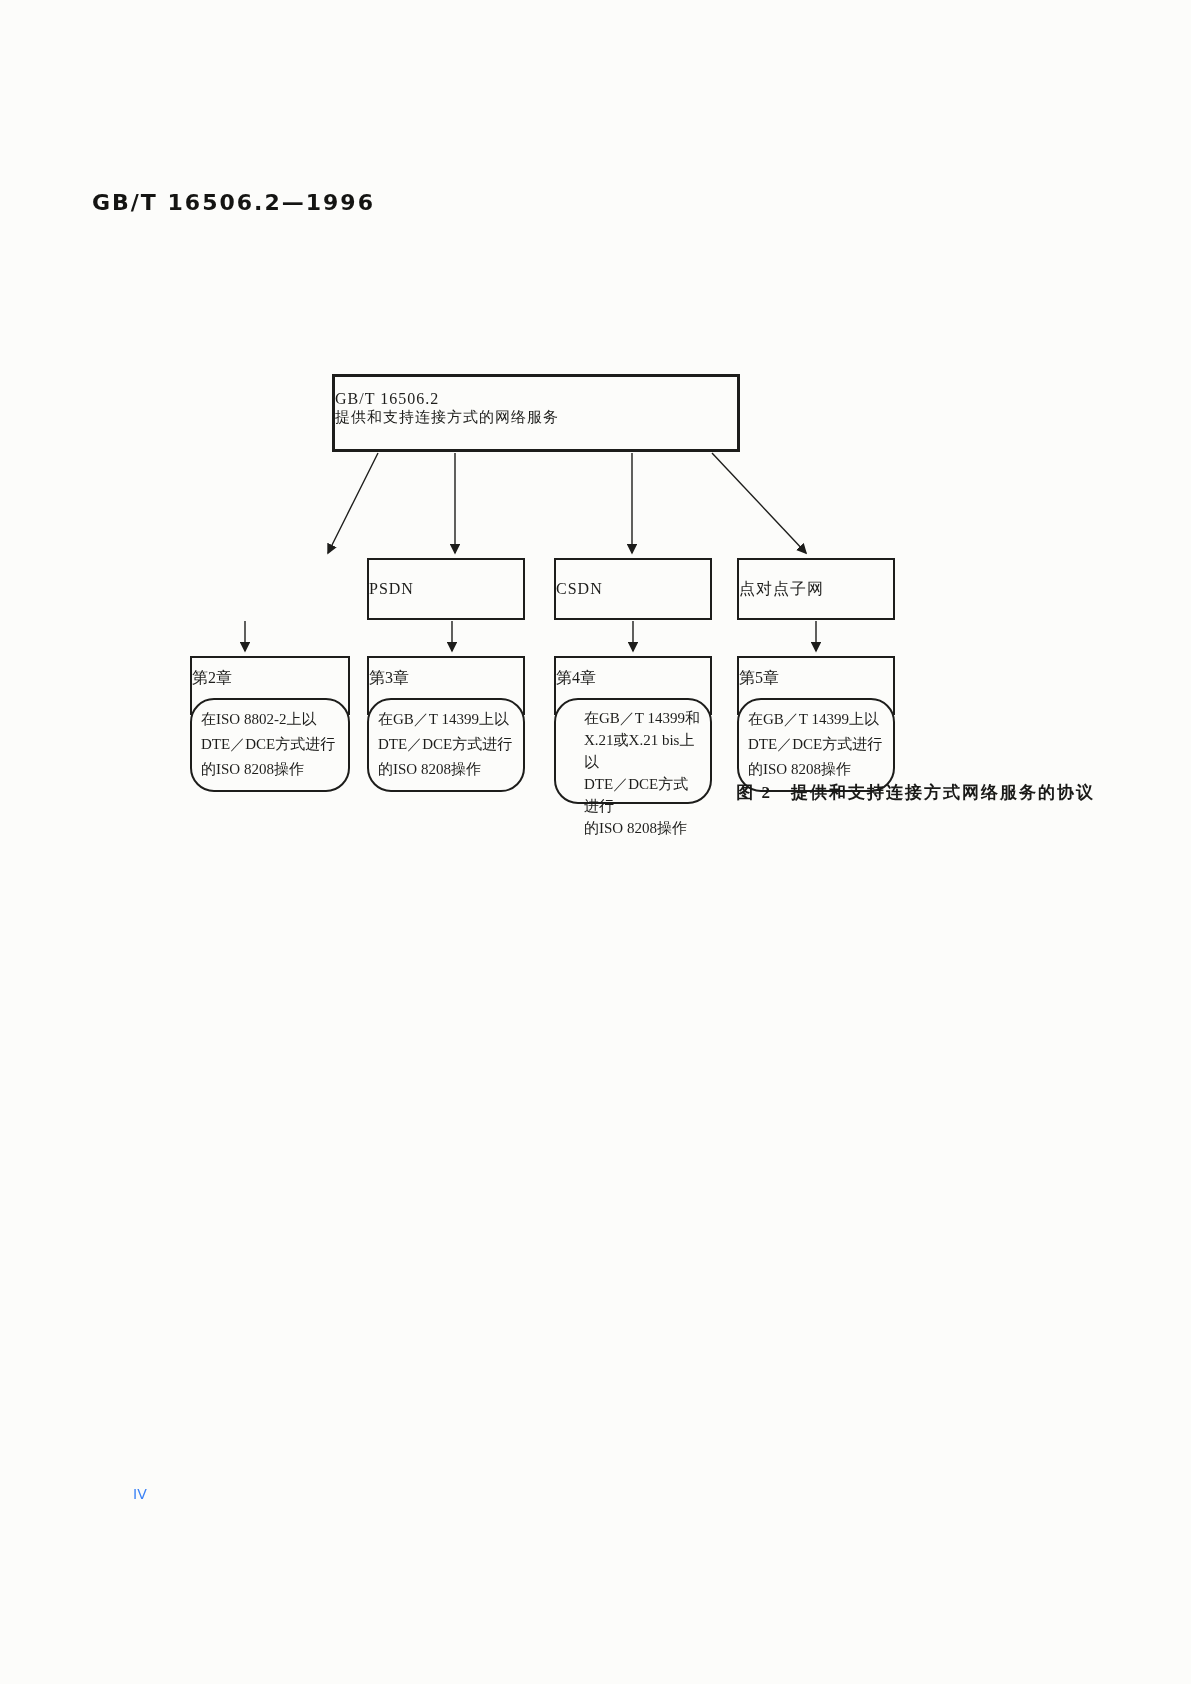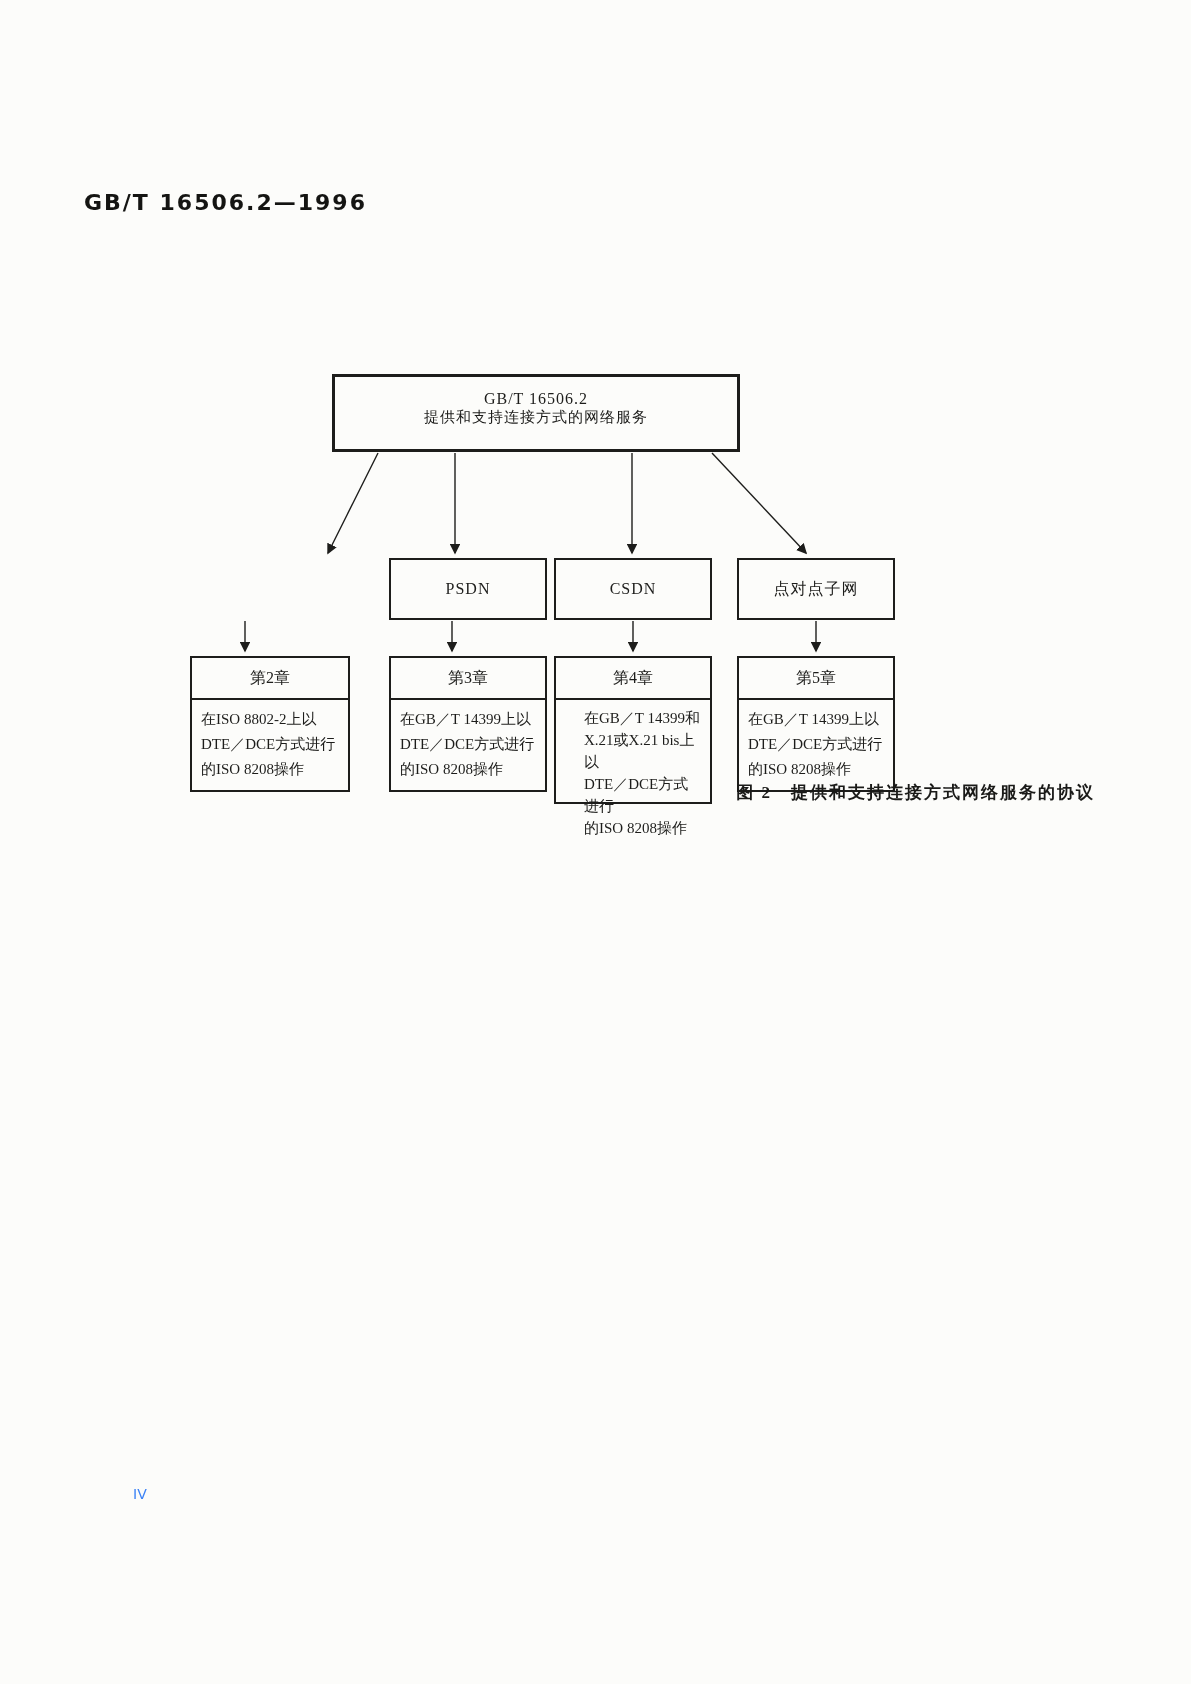--- a/index.html
+++ b/index.html
@@ -12,42 +12,42 @@
     width: 1191px;
     height: 1684px;
     margin: 0 auto;
     background: #fcfcfa;
     color: #1d1d1b;
     font-family: "Liberation Serif", "DejaVu Sans", serif;
     overflow: hidden;
   }
   .std-header {
     position: absolute;
-    left: 84px;
+    left: 92px;
     top: 190px;
     font-family: "DejaVu Sans", sans-serif;
     font-weight: bold;
     font-size: 22px;
     letter-spacing: 2px;
     color: #141412;
   }
   svg.connectors {
     position: absolute;
     left: 0;
     top: 0;
     width: 1191px;
     height: 1684px;
     pointer-events: none;
   }
   .box {
     position: absolute;
     box-sizing: border-box;
     border: 2px solid #1d1d1b;
     background: #fcfcfa;
-    text-align: center;
+    text-align: left;
   }
   .root-box {
     left: 332px;
     top: 374px;
     width: 408px;
     height: 78px;
     border-width: 3px;
   }
   .root-box .root-title {
     margin-top: 13px;
@@ -57,21 +57,21 @@
   .root-box .root-subtitle {
     font-size: 15px;
     letter-spacing: 1px;
   }
   .column {
     position: absolute;
     top: 558px;
     height: 260px;
   }
   .col-0 { left: 190px; width: 160px; }
-  .col-1 { left: 389px; width: 158px; }
+  .col-1 { left: 367px; width: 158px; }
   .col-2 { left: 554px; width: 158px; }
   .col-3 { left: 737px; width: 158px; }
   .network-box {
     left: 0;
     top: 0;
     width: 100%;
     height: 62px;
     line-height: 58px;
     font-size: 16px;
     letter-spacing: 1px;
@@ -87,20 +87,21 @@
   .desc-box {
     left: 0;
     top: 140px;
     width: 100%;
     height: 94px;
     text-align: left;
     padding: 7px 9px;
     font-size: 15px;
     line-height: 25px;
     white-space: pre-line;
+    border-radius: 24px;
   }
   .col-2 .desc-box {
     height: 106px;
     line-height: 22px;
     padding-left: 28px;
   }
   .figure-caption {
     position: absolute;
     left: 0;
     top: 781px;

